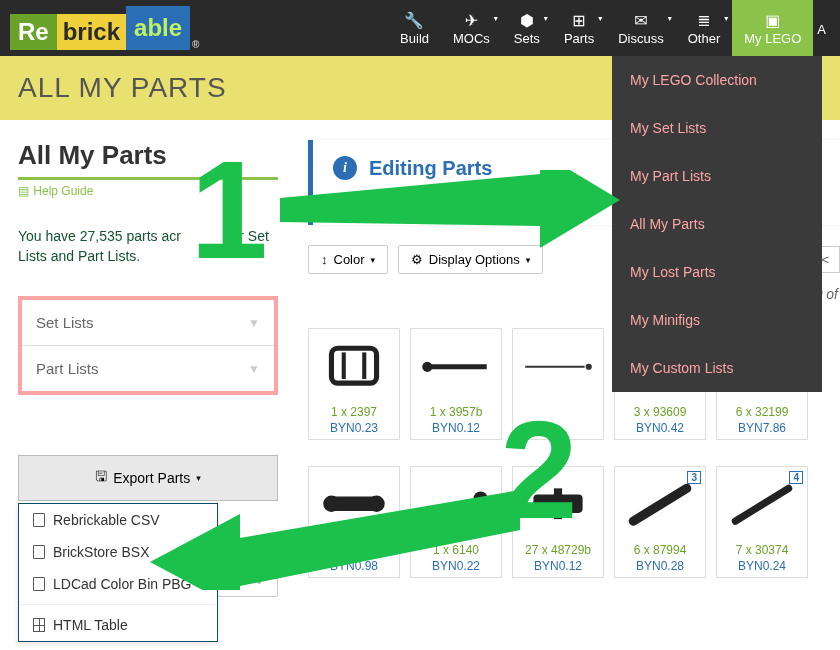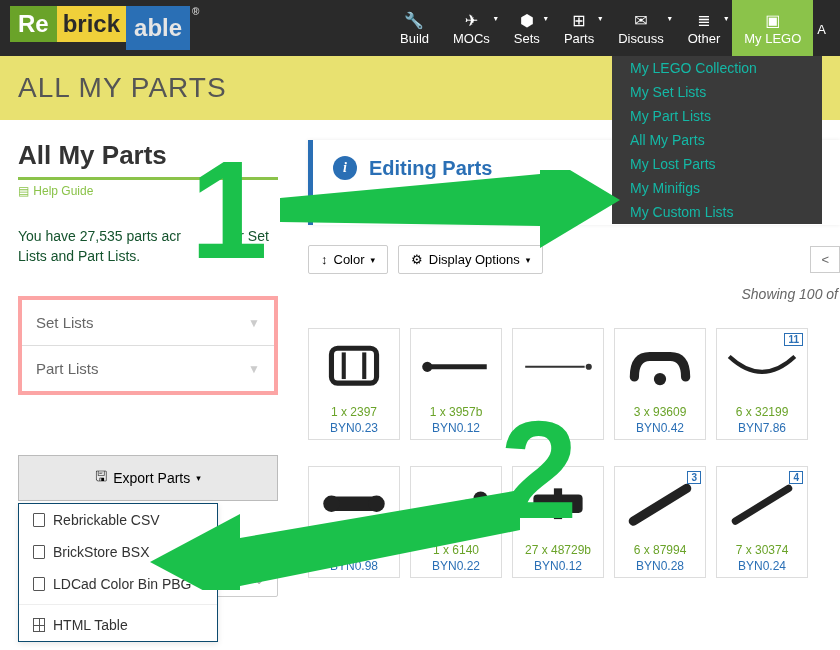--- a/index.html
+++ b/index.html
@@ -1,32 +1,32 @@
 <!DOCTYPE html>
 <html><head>
 <meta charset="utf-8">
 <style>
   * { box-sizing: border-box; margin: 0; padding: 0; }
   body { font-family: "Helvetica Neue", Arial, sans-serif; font-size: 14px; color: #333; background: #fff; width: 840px; height: 650px; overflow: hidden; position: relative; }
 
   .topbar { background: #2a2a2a; height: 56px; display: flex; align-items: center; padding: 0 10px; position: relative; }
-  .logo { display: flex; align-items: flex-start; gap: 0; font-weight: bold; font-size: 24px; }
+  .logo { display: flex; align-items: flex-end; gap: 0; font-weight: bold; font-size: 24px; }
   .logo-re { background: #6aa329; color: #fff; padding: 4px 8px; }
   .logo-brick { background: #f0d03a; color: #2a2a2a; padding: 4px 6px; }
-  .logo-able { background: #2a6fb5; color: #e5e5e5; padding: 8px 8px; }
+  .logo-able { background: #2a6fb5; color: #bef264; padding: 8px 8px; }
   .logo-reg { color: #ccc; font-size: 10px; vertical-align: top; margin-left: 2px; }
 
   .nav { margin-left: auto; display: flex; align-items: stretch; height: 56px; }
   .nav-item { color: #fff; text-align: center; padding: 8px 12px 6px; font-size: 13px; cursor: pointer; display: flex; flex-direction: column; align-items: center; justify-content: center; gap: 2px; position: relative; }
   .nav-item.active { background: #8bc34a; }
   .nav-icon { font-size: 16px; line-height: 1; }
   .nav-caret { font-size: 8px; position: absolute; top: 14px; right: 4px; }
 
   .dropdown { position: absolute; top: 56px; right: 18px; background: #3a3a3a; width: 210px; z-index: 50; }
-  .dropdown-item { color: #14b8a6; padding: 4px 18px; font-size: 14px; cursor: pointer; }
+  .dropdown-item { color: #fca5a5; padding: 16px 18px; font-size: 14px; cursor: pointer; }
 
   .titlebar { background: #e8e170; padding: 16px 18px; }
   .titlebar h1 { font-size: 28px; font-weight: 300; color: #555; letter-spacing: 1px; }
 
   .content { display: flex; padding: 20px 0 0 18px; gap: 30px; }
   .left { width: 260px; position: relative; }
   .leftcol h2 { font-size: 26px; font-weight: bold; color: #333; }
   .leftcol .hr { border-bottom: 3px solid #8bc34a; margin: 6px 0 4px; }
   .help { color: #8bc34a; font-size: 12px; display: flex; align-items: center; gap: 4px; }
   .desc { color: #14532d; font-size: 14px; margin-top: 29px; line-height: 1.4; }

